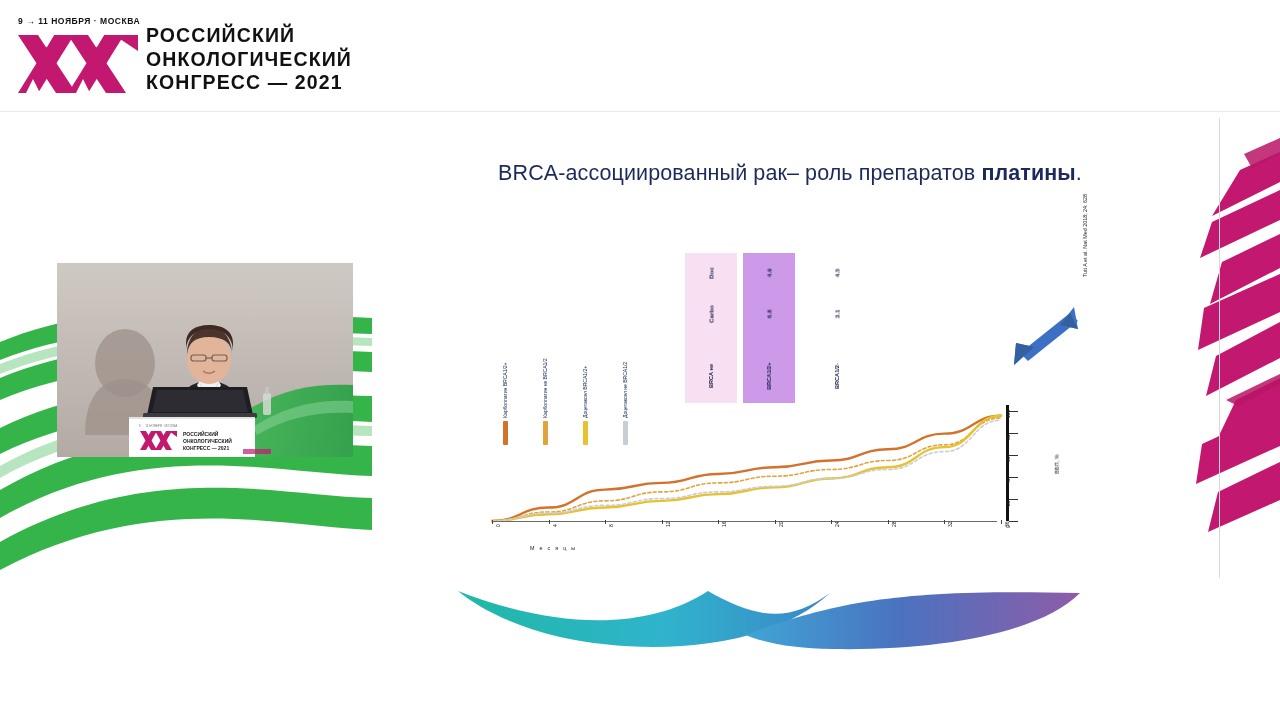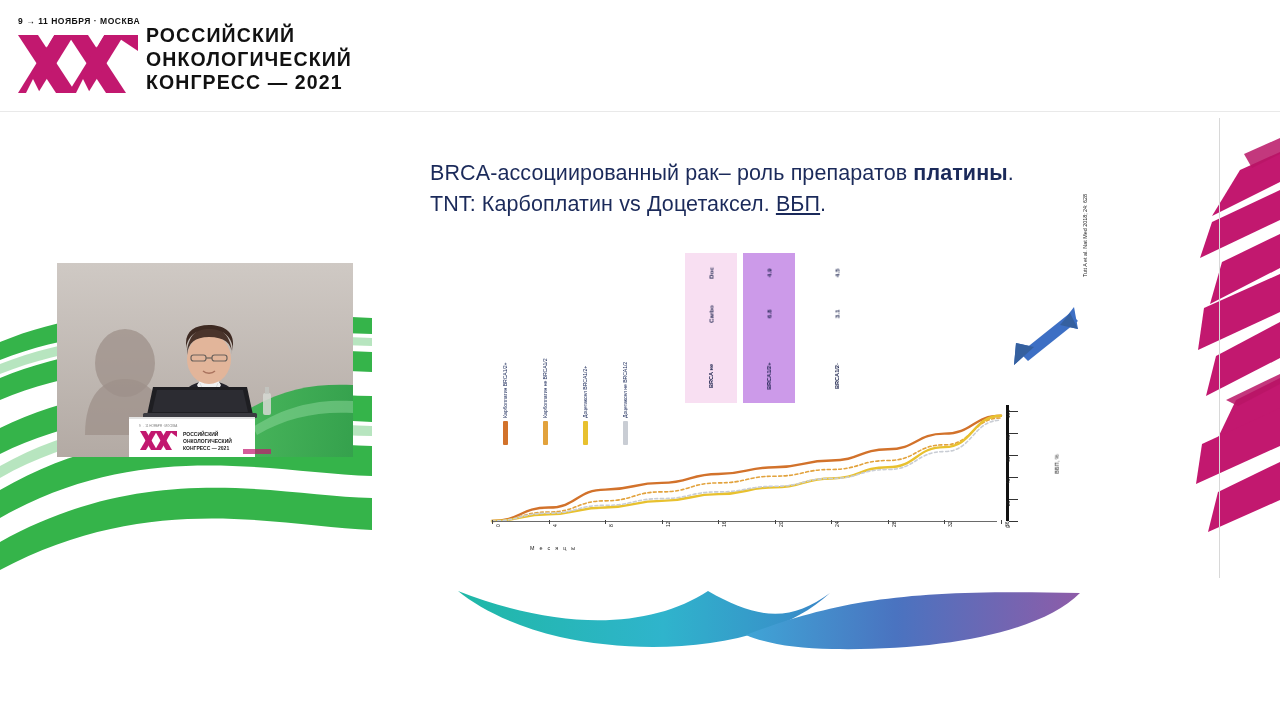--- a/index.html
+++ b/index.html
@@ -40,21 +40,21 @@
   
   .video-wrap {
     position:absolute; left:57px; top:263px; width:296px; height:194px;
     z-index:12; overflow:hidden; background:#b9b2ad;
   }
   .video-canvas { position:absolute; left:0; top:0; }
 
   
   .slide-title {
     position:absolute; left:430px; top:158px; width:720px;
-    color:#1b2a5a;
+    text-align:center; color:#1b2a5a;
     font-size:21.5px; line-height:31px; letter-spacing:.1px;
     z-index:20;
   }
   .slide-title b { font-weight:700; }
   .slide-title u { text-decoration:underline; }
 
   
   .figure { position:absolute; left:470px; top:245px; width:690px; height:320px; z-index:18; }
 
   
@@ -264,23 +264,20 @@
 
       <rect x="206" y="130" width="8" height="22" rx="2" fill="#d6d9d4" opacity=".85"></rect>
       <rect x="208" y="124" width="4" height="7" fill="#c3c6c1" opacity=".85"></rect>
       <rect x="186" y="186" width="28" height="5" fill="#c2186f" opacity=".7"></rect>
     </svg>
   </div>
 
   <div class="slide-title">
     <div>
       <span>BRCA-ассоциированный рак– роль препаратов </span><b>платины</b><span>.</span>
-    </div>
-    <div>
-      <span>TNT: Карбоплатин vs Доцетаксел. </span><u>ВБП</u><span>.</span>
     </div>
   </div>
 
   <div class="figure">
 
     <div class="legend-group">
       <div class="legend-item" style="left:0px;">
         <div class="legend-text">Карбоплатин BRCA1/2+</div>
         <div class="legend-bar" style="background:#d2722b;"></div>
       </div>

